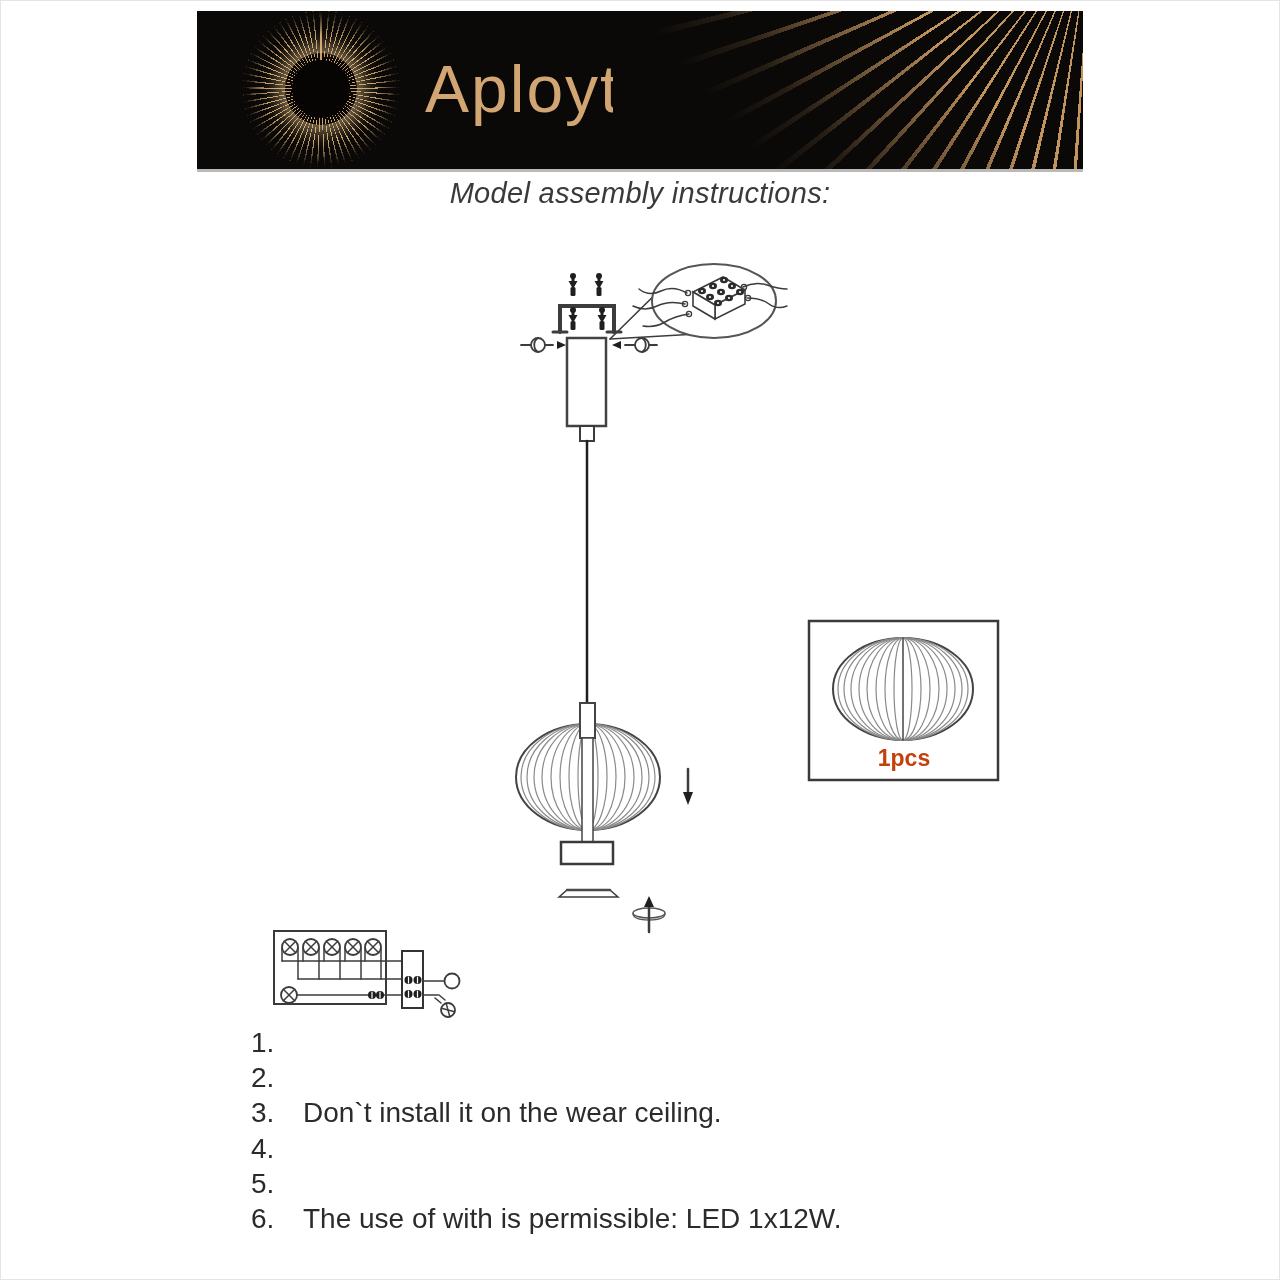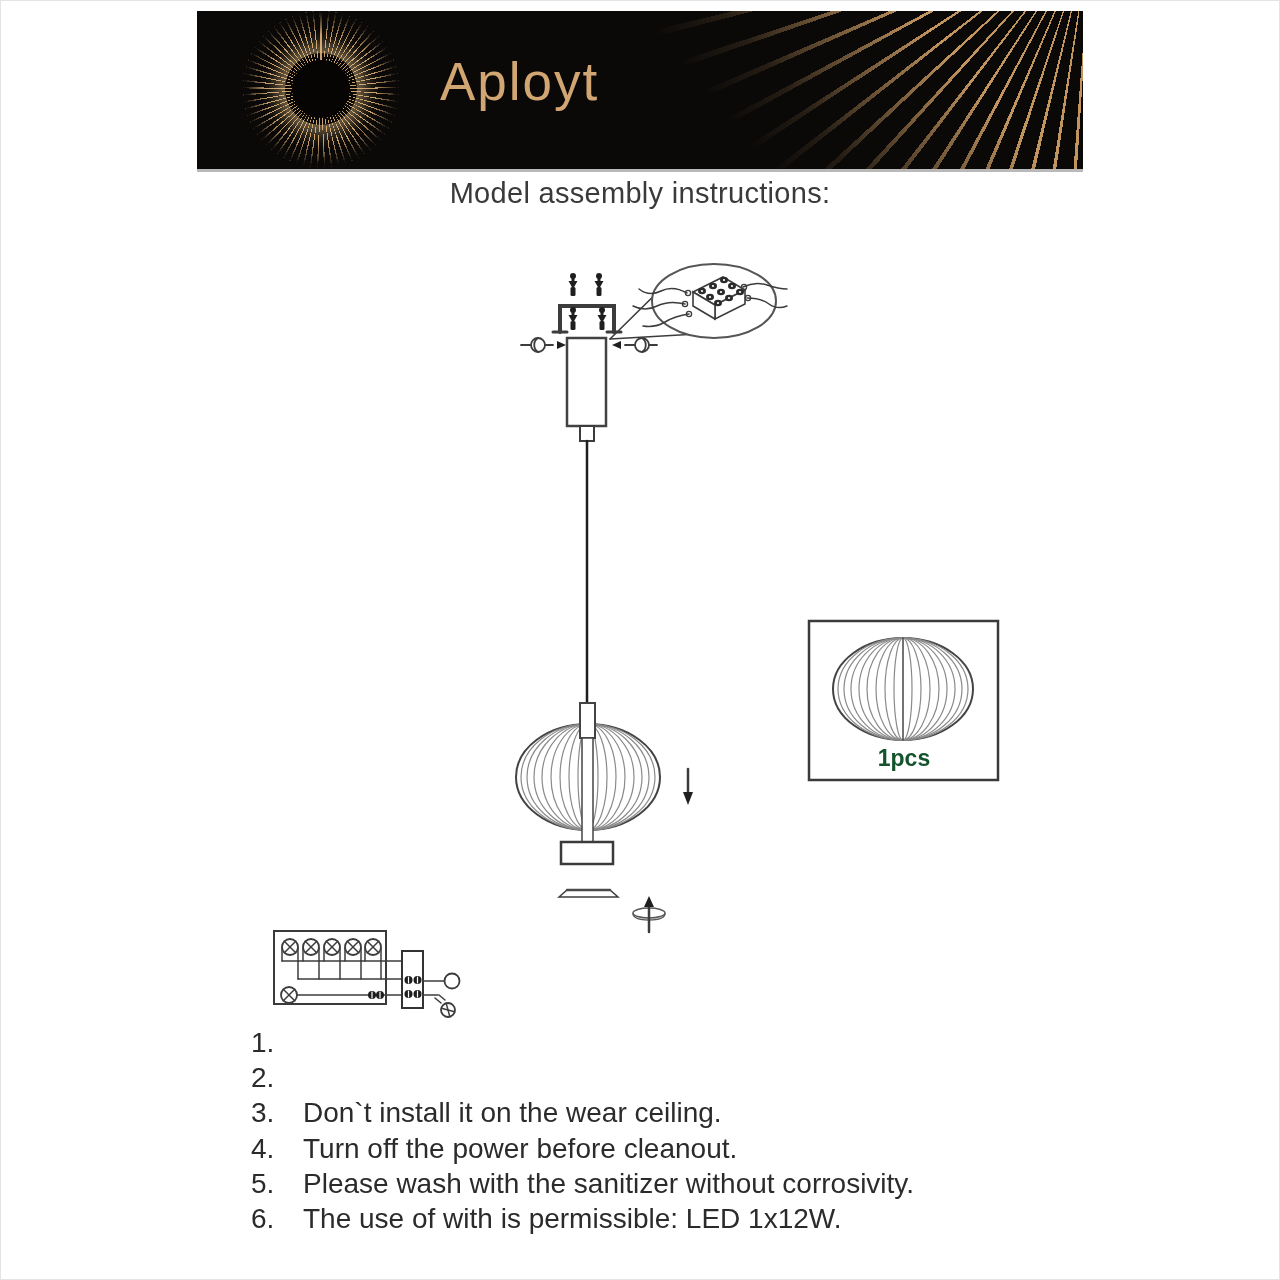--- a/index.html
+++ b/index.html
@@ -11,35 +11,35 @@
   .banner{position:absolute;left:196px;top:10px;width:886px;height:158px;
           background:#0b0908;border-bottom:3px solid #b9b9b9;overflow:hidden;}
   .sunburst{position:absolute;left:46px;top:0px;width:156px;height:156px;border-radius:50%;
             background:repeating-conic-gradient(#c9a06b 0deg 1.1deg, rgba(11,9,8,0) 1.1deg 5.2deg);}
   .sunburst-fade{position:absolute;left:46px;top:0px;width:156px;height:156px;border-radius:50%;
             background:radial-gradient(circle 78px at center, rgba(11,9,8,0) 54px, #0b0908 77px);}
   .sunburst-glow{position:absolute;left:88px;top:42px;width:72px;height:72px;border-radius:50%;
             box-shadow:0 0 16px 9px rgba(236,202,143,0.5);}
   .sunburst-core{position:absolute;left:95px;top:49px;width:58px;height:58px;border-radius:50%;
             background:#070503;}
-  .wordmark{position:absolute;left:243px;top:40px;font-size:53px;letter-spacing:2px;
+  .wordmark{position:absolute;left:228px;top:40px;font-size:66px;letter-spacing:2px;
             color:#d2a672;font-weight:400;}
   .corner-rays{position:absolute;right:0;top:0;width:470px;height:158px;
             background:
               linear-gradient(230deg, rgba(11,9,8,0) 28%, rgba(11,9,8,0.85) 60%, #0b0908 74%),
               repeating-conic-gradient(from 150deg at 102% -55%, #c2945e 0deg 0.8deg, rgba(11,9,8,0) 0.8deg 4.8deg);}
 
   
   .doc-title{position:absolute;left:0;top:174px;width:100%;text-align:center;
-             font-size:29px;line-height:36px;color:#3a3a3a;letter-spacing:0.3px;}
+             font-size:29px;line-height:36px;color:#3a3a3a;letter-spacing:0.3px;font-style:italic;}
 
   
   .diagram-svg{position:absolute;left:0;top:0;width:1280px;height:1280px;}
   .pcs-label{position:absolute;left:808px;top:744px;width:190px;text-align:center;
-             font-size:23px;font-weight:bold;color:#14532d;}
+             font-size:23px;font-weight:bold;color:#c2410c;}
 
   
   .instructions{position:absolute;left:250px;top:1024px;width:815px;list-style:none;margin:0;padding:0;
                 font-size:28px;color:#2b2b2b;}
   .instructions li{display:flex;height:35.3px;align-items:center;}
   .instructions .num{width:52px;flex:none;}
   .instructions .txt{flex:1;white-space:nowrap;}
 </style>
 </head>
 <body>
@@ -301,25 +301,23 @@
     </li>
     <li>
       <span class="num">2.</span>
     </li>
     <li>
       <span class="num">3.</span>
       <span class="txt">Don`t install it on the wear ceiling.</span>
     </li>
     <li>
       <span class="num">4.</span>
-      <span class="txt">Turn off the power before cleanout.</span>
     </li>
     <li>
       <span class="num">5.</span>
-      <span class="txt">Please wash with the sanitizer without corrosivity.</span>
     </li>
     <li>
       <span class="num">6.</span>
       <span class="txt">The use of with is permissible: LED 1x12W.</span>
     </li>
   </ol>
 
 </div>
 
 </body></html>

